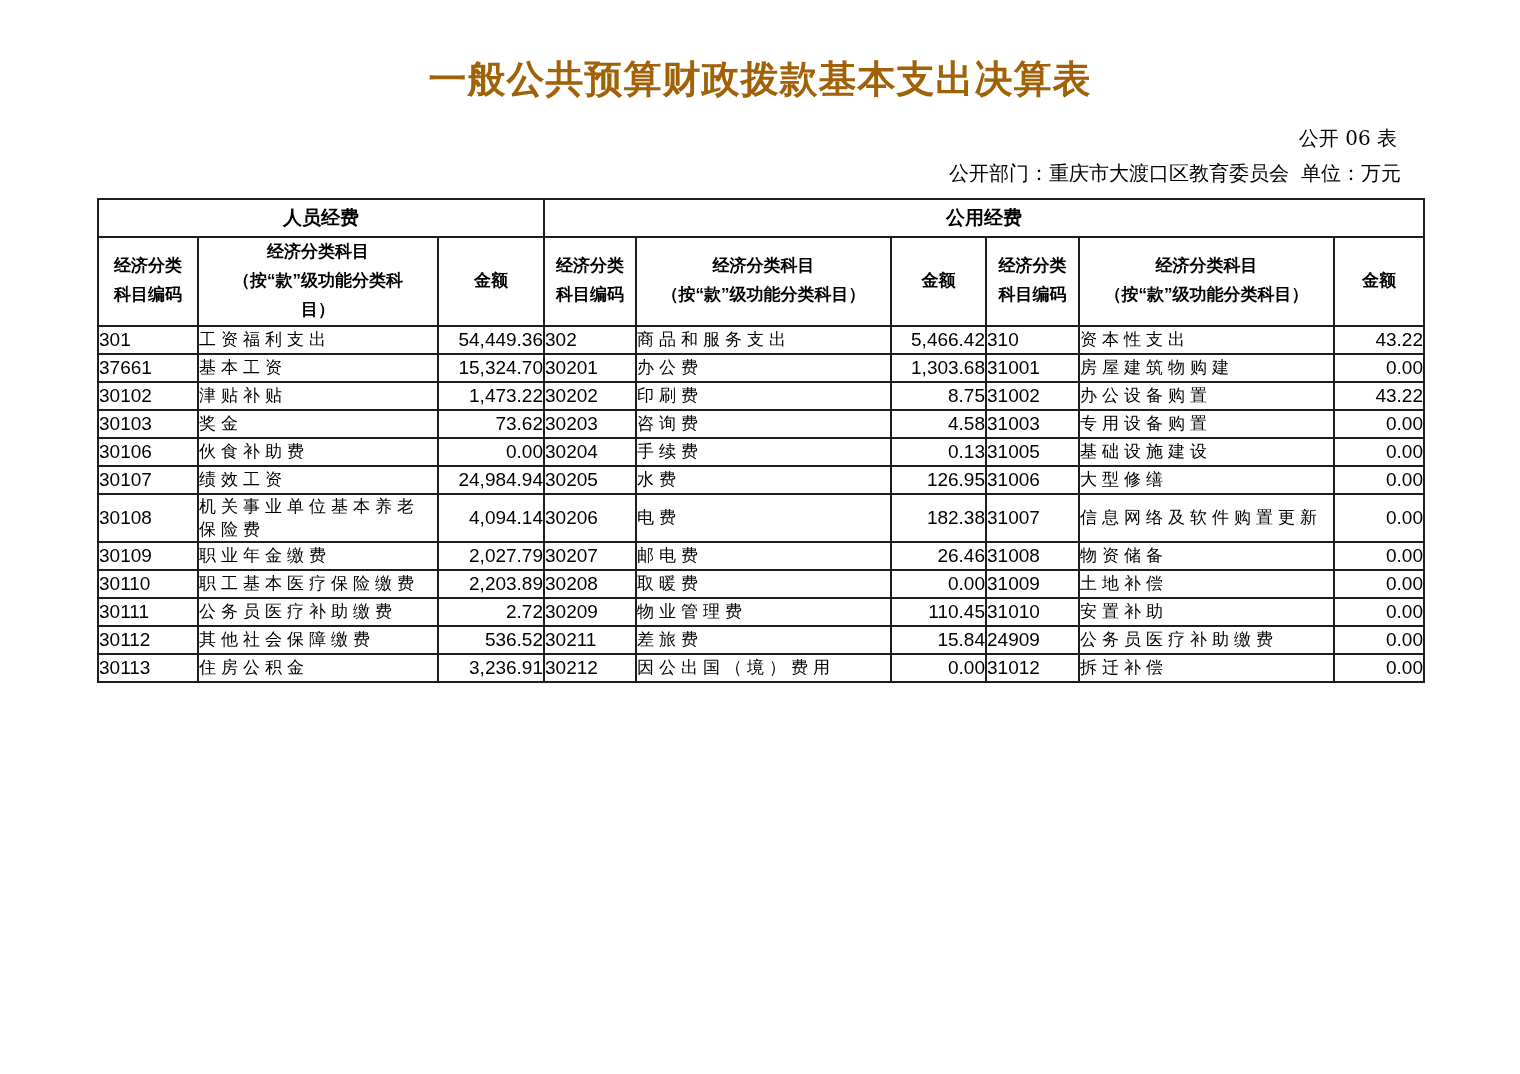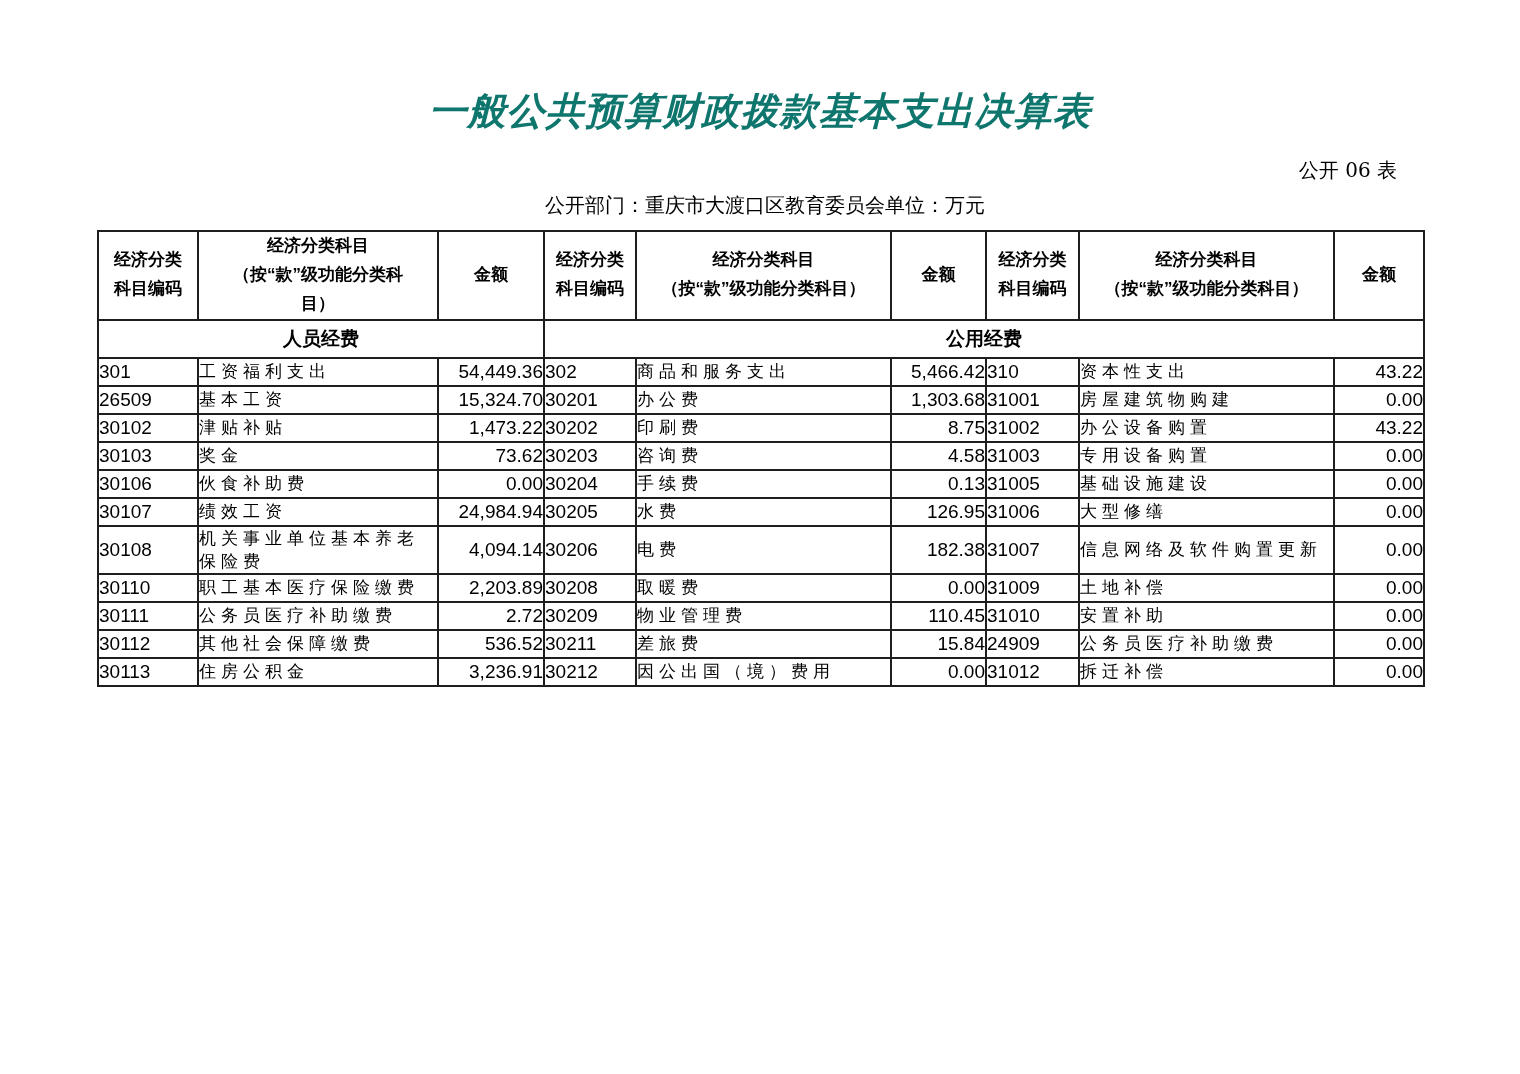--- a/index.html
+++ b/index.html
@@ -10,47 +10,47 @@
   }
   .page {
     position: relative;
     width: 1520px;
     height: 1074px;
     background: #ffffff;
     font-family: "Liberation Sans", sans-serif;
     overflow: hidden;
   }
   .doc-title {
-    padding-top: 86px;
+    padding-top: 54px;
     text-align: center;
     font-size: 38px;
     font-weight: bold;
     letter-spacing: 1px;
     font-family: "Liberation Sans", sans-serif;
-    color: #0f766e;
-    font-style: italic;
+    color: #a16207;
   }
   .meta-wrap {
     width: 1326px;
     margin-left: 97px;
     font-family: "DejaVu Serif", serif;
     font-size: 20px;
     color: #000;
   }
   .meta-top {
     margin-top: 20px;
     text-align: right;
     padding-right: 26px;
   }
   .meta-bottom {
     margin-top: 8px;
     margin-bottom: 11px;
     display: flex;
-    justify-content: center;
+    justify-content: flex-end;
     align-items: flex-end;
+    gap: 12px;
   }
   .meta-bottom .dept { padding-left: 32px; }
   .meta-bottom .unit { padding-right: 22px; }
 
   table.budget {
     width: 1326px;
     margin-left: 97px;
     border-collapse: collapse;
     table-layout: fixed;
   }
@@ -123,57 +123,57 @@
       <col style="width:240px">
       <col style="width:106px">
       <col style="width:92px">
       <col style="width:255px">
       <col style="width:95px">
       <col style="width:93px">
       <col style="width:255px">
       <col style="width:90px">
     </colgroup>
     <thead>
+      <tr>
+        <th class="group" colspan="3">人员经费</th>
+        <th class="group" colspan="6">公用经费</th>
+      </tr>
       <tr>
         <th class="colh">经济分类
 科目编码</th>
         <th class="colh">经济分类科目
 （按“款”级功能分类科
 目）</th>
         <th class="colh">金额</th>
         <th class="colh">经济分类
 科目编码</th>
         <th class="colh">经济分类科目
 （按“款”级功能分类科目）</th>
         <th class="colh">金额</th>
         <th class="colh">经济分类
 科目编码</th>
         <th class="colh">经济分类科目
 （按“款”级功能分类科目）</th>
         <th class="colh">金额</th>
       </tr>
-      <tr>
-        <th class="group" colspan="3">人员经费</th>
-        <th class="group" colspan="6">公用经费</th>
-      </tr>
     </thead>
     <tbody>
         <tr>
           <td class="code">301</td>
           <td class="subject">工资福利支出</td>
           <td class="amount">54,449.36</td>
           <td class="code">302</td>
           <td class="subject">商品和服务支出</td>
           <td class="amount">5,466.42</td>
           <td class="code">310</td>
           <td class="subject">资本性支出</td>
           <td class="amount">43.22</td>
         </tr>
         <tr>
-          <td class="code">26509</td>
+          <td class="code">37661</td>
           <td class="subject indent">基本工资</td>
           <td class="amount">15,324.70</td>
           <td class="code">30201</td>
           <td class="subject indent">办公费</td>
           <td class="amount">1,303.68</td>
           <td class="code">31001</td>
           <td class="subject indent">房屋建筑物购建</td>
           <td class="amount">0.00</td>
         </tr>
         <tr>
@@ -225,20 +225,31 @@
           <td class="subject indent">机关事业单位基本养老保险费</td>
           <td class="amount">4,094.14</td>
           <td class="code">30206</td>
           <td class="subject indent">电费</td>
           <td class="amount">182.38</td>
           <td class="code">31007</td>
           <td class="subject indent">信息网络及软件购置更新</td>
           <td class="amount">0.00</td>
         </tr>
         <tr>
+          <td class="code">30109</td>
+          <td class="subject indent">职业年金缴费</td>
+          <td class="amount">2,027.79</td>
+          <td class="code">30207</td>
+          <td class="subject indent">邮电费</td>
+          <td class="amount">26.46</td>
+          <td class="code">31008</td>
+          <td class="subject indent">物资储备</td>
+          <td class="amount">0.00</td>
+        </tr>
+        <tr>
           <td class="code">30110</td>
           <td class="subject indent">职工基本医疗保险缴费</td>
           <td class="amount">2,203.89</td>
           <td class="code">30208</td>
           <td class="subject indent">取暖费</td>
           <td class="amount">0.00</td>
           <td class="code">31009</td>
           <td class="subject indent">土地补偿</td>
           <td class="amount">0.00</td>
         </tr>

